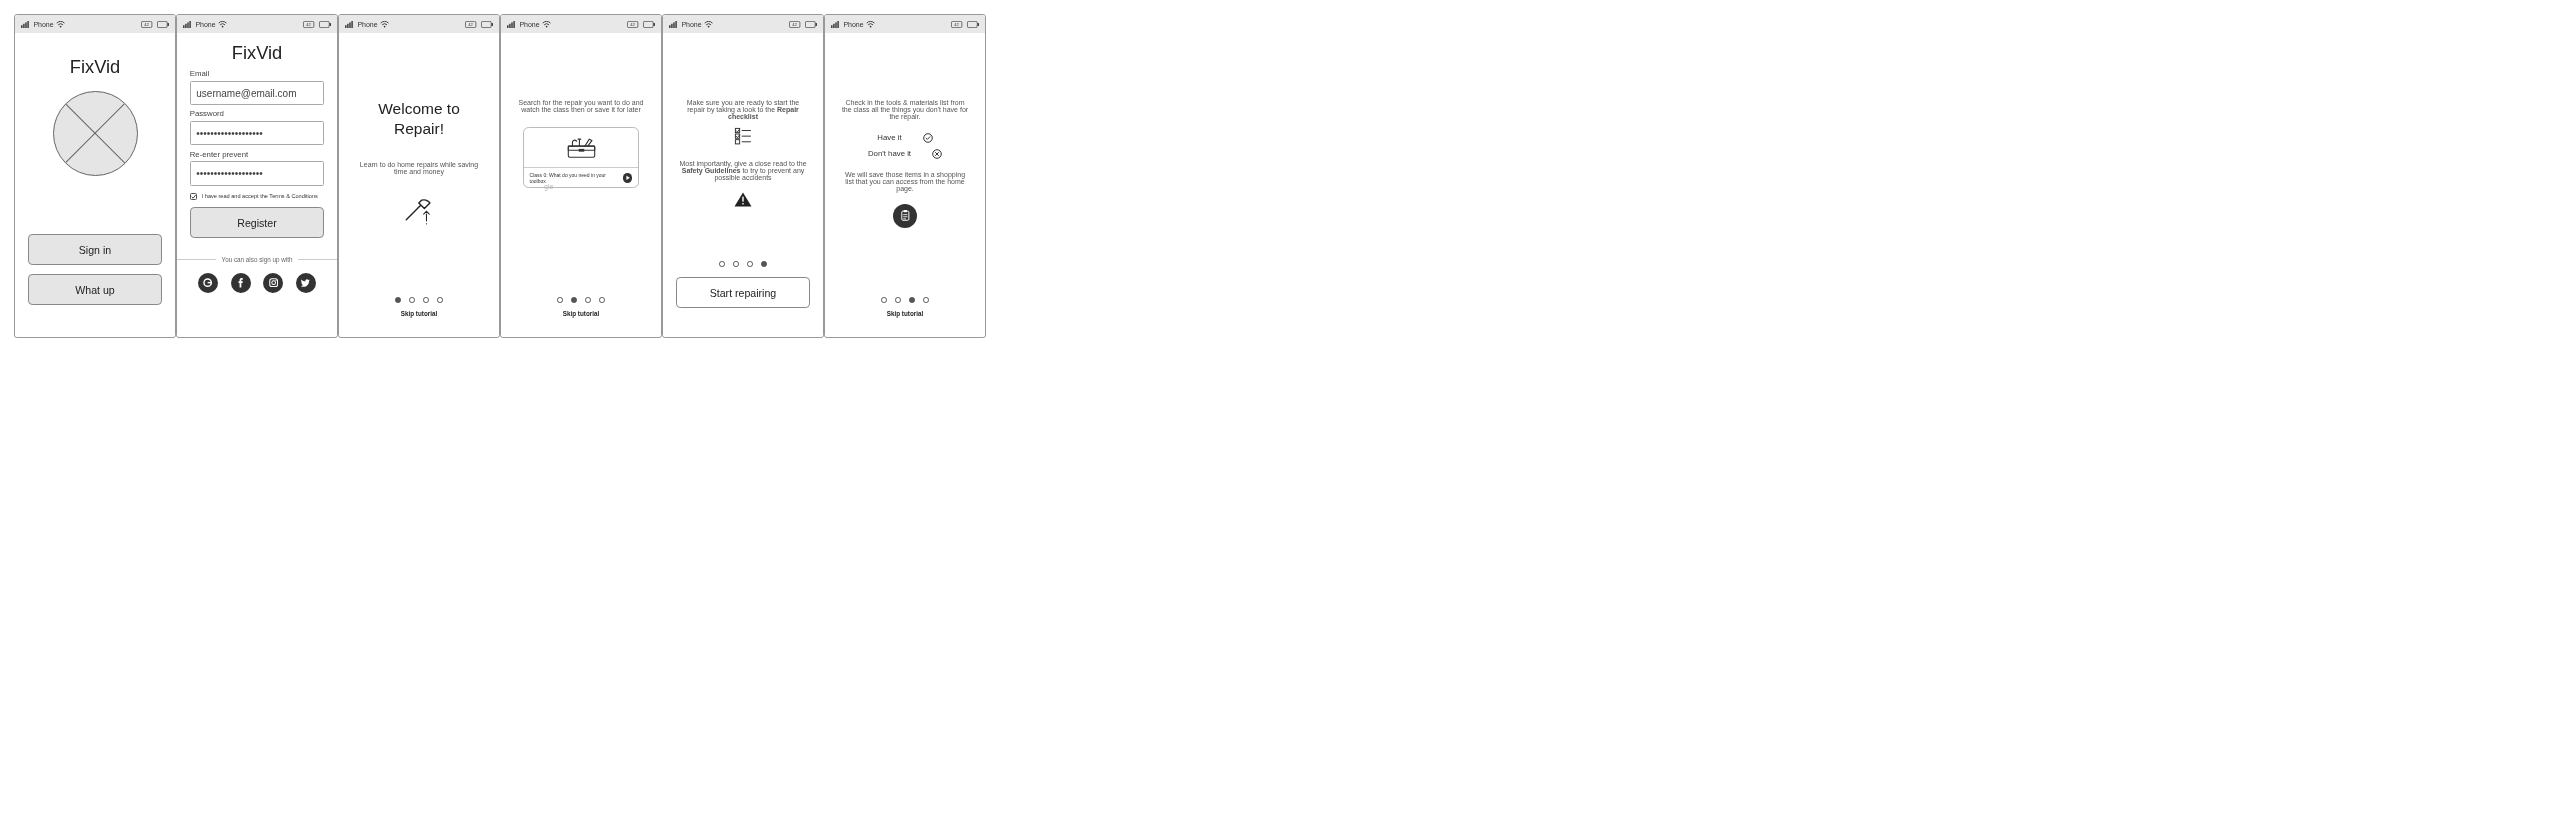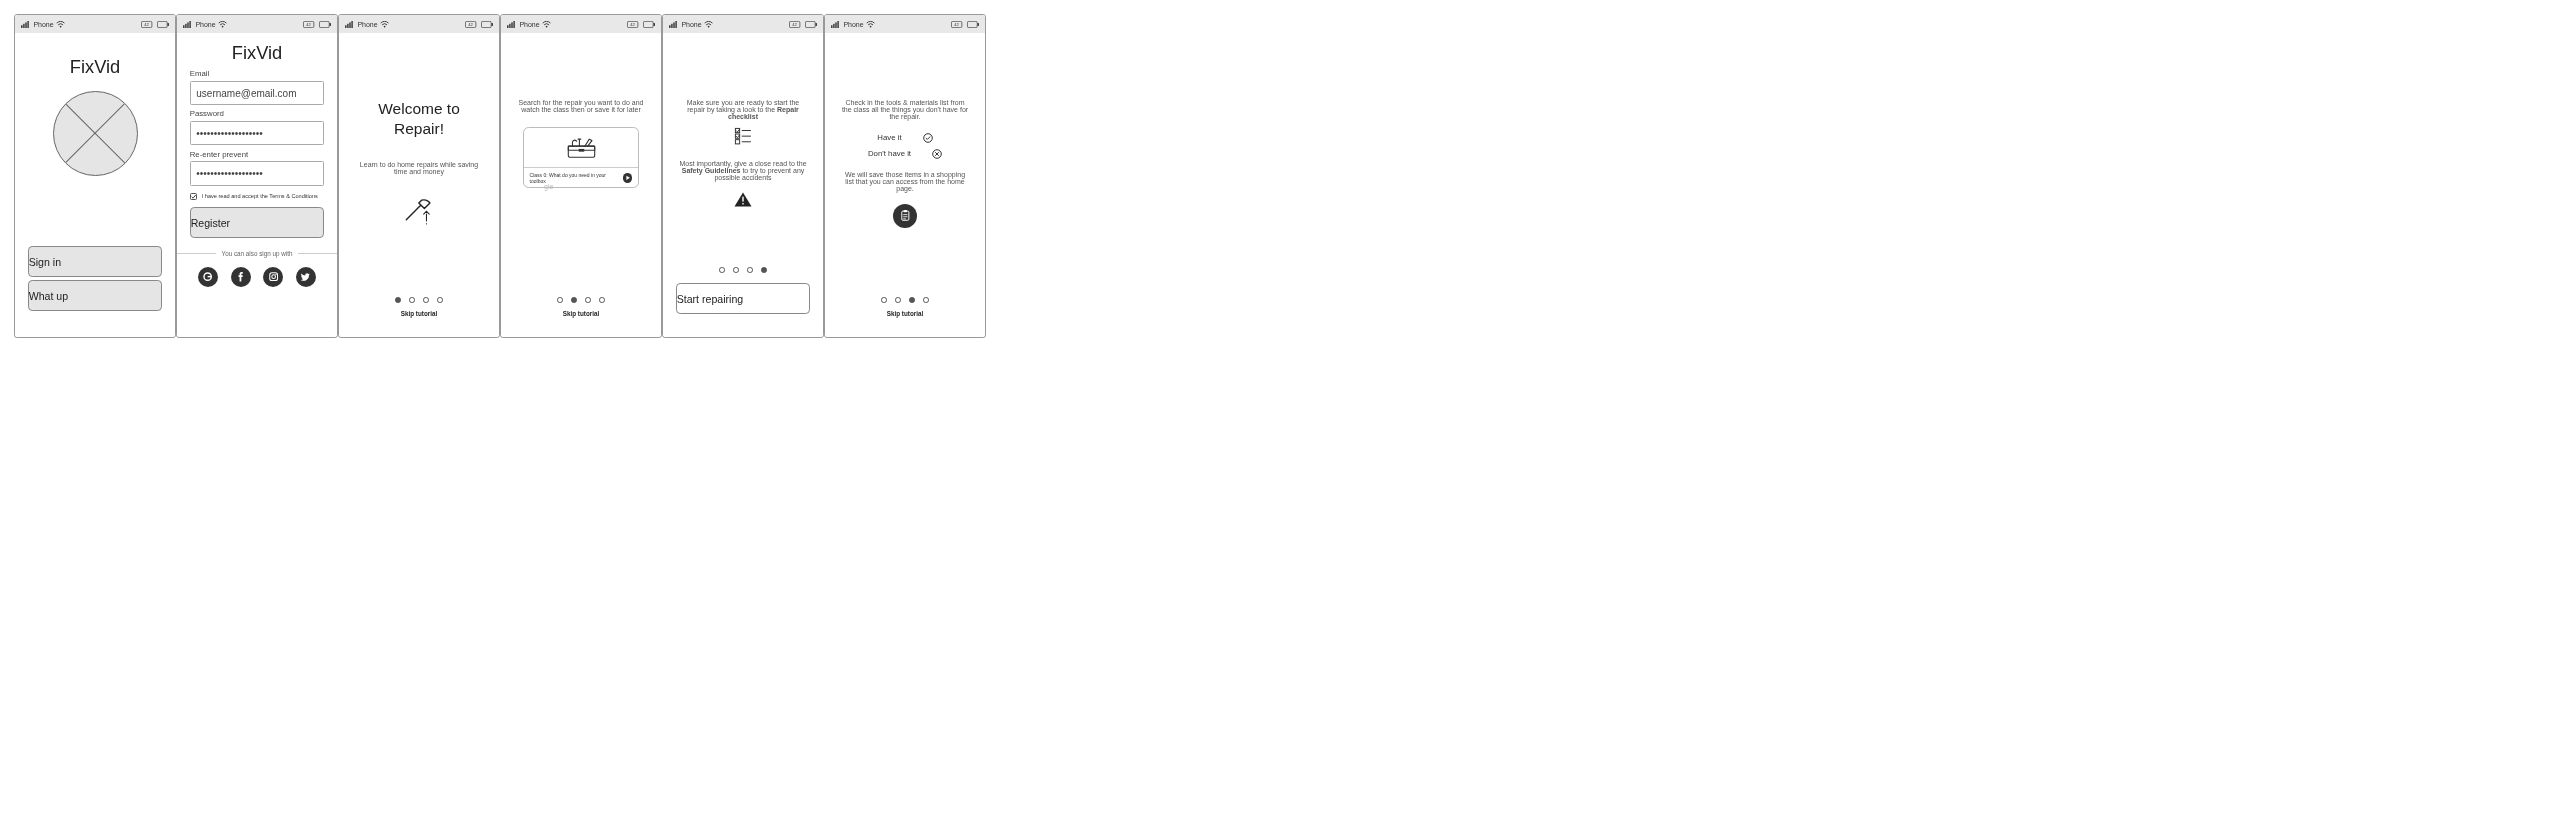--- a/index.html
+++ b/index.html
@@ -27,22 +27,22 @@
     width:85px; height:85px; border:0.7px solid #666; border-radius:50%;
     background:#e5e5e5; margin:7px auto 28px; position:relative; overflow:hidden;
   }
   .avatar-ph::before, .avatar-ph::after{
     content:""; position:absolute; top:50%; left:50%; width:120px; height:0.7px; background:#666;
   }
   .avatar-ph::before{ transform:translate(-50%,-50%) rotate(45deg);}
   .avatar-ph::after{ transform:translate(-50%,-50%) rotate(-45deg);}
   .btn{
     display:block; width:100%; border:0.7px solid #888; background:#e5e5e5;
-    border-radius:4.2px; padding:8.5px 0; font-size:10.6px; text-align:left; color:#222;
-    margin-bottom:3px; cursor:pointer;
+    border-radius:4.2px; padding:8.5px 0; font-size:10.6px; text-align:center; color:#222;
+    margin-bottom:9px; cursor:pointer;
   }
   .btn.white{ background:#fff; }
 
   .field-label{ font-size:7.8px; color:#444; margin:4.2px 0 2.8px; }
   .text-input{
     width:100%; border:0.7px solid #aaa; border-radius:1.4px; padding:5.6px 5.6px;
     font-size:10px; color:#444; background:#fff;
   }
   .chk-row{ display:flex; align-items:center; gap:4.2px; font-size:5.6px; color:#333; margin:7px 0 4.2px;}
   .chk-row .box{ width:7.8px; height:7.8px; border:0.7px solid #555; border-radius:1.4px; display:flex; align-items:center; justify-content:center;}

